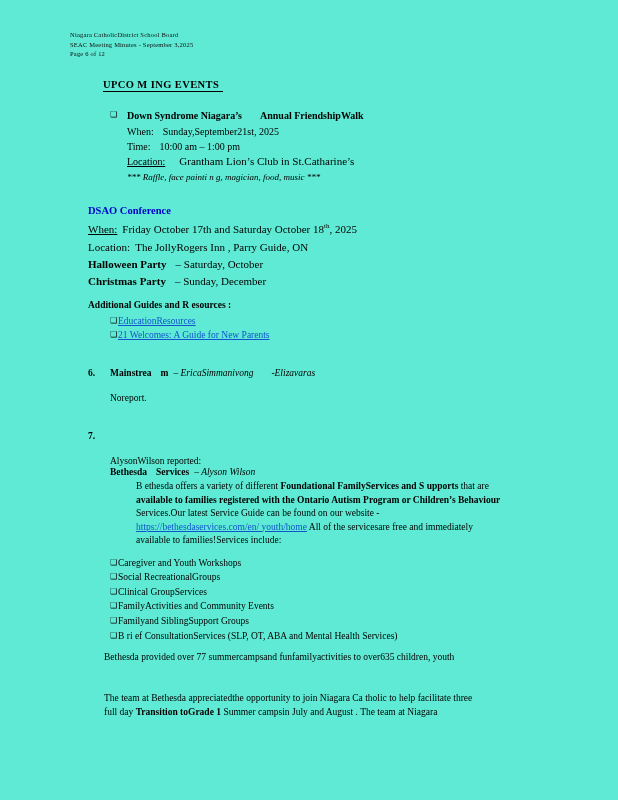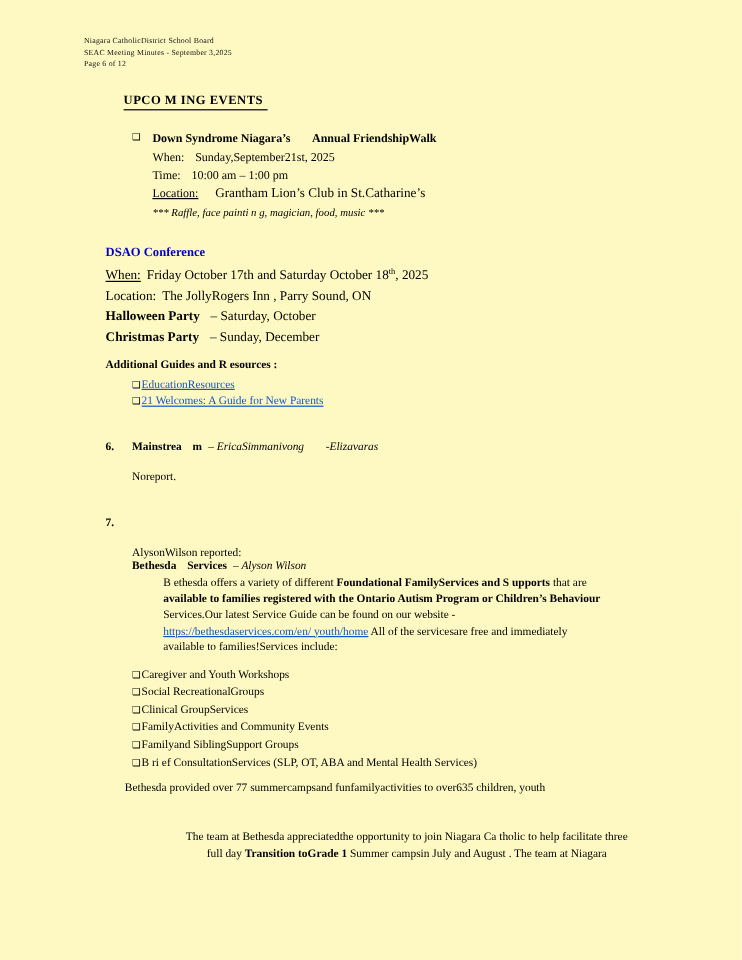--- a/index.html
+++ b/index.html
@@ -13,21 +13,21 @@
     font-family: "Liberation Serif", serif;
     color: #000000;
     position: relative;
     overflow: hidden;
   }
   .page {
     position: absolute;
     left: 0; top: 0;
     width: 618px;
     height: 800px;
-    background: #fef9c3;
+    background: #5eead4;
   }
 
   
   .doc-header {
     position: absolute;
     left: 70px;
     top: 30px;
     font-family: "Liberation Serif", serif;
     font-size: 6.5px;
     line-height: 9.5px;
@@ -133,21 +133,21 @@
 
   <div class="ev-line i" style="left:127px; top:172px; font-size:9px;">***  Raffle,   face  painti n g, magician,    food,  music  ***</div>
 
   <div class="dsao-head">DSAO  Conference</div>
 
   <div class="ev-line" style="left:88px; top:222px; font-size:11px;">
     <span class="u">When:</span><span class="sp2"></span><span>Friday  October   17th and Saturday   October   18</span><span class="sup">th</span><span>, 2025</span>
   </div>
 
   <div class="ev-line" style="left:88px; top:241px; font-size:11px;">
-    <span>Location:</span><span class="sp2"></span><span>The  JollyRogers   Inn , Parry  Sound,  ON</span>
+    <span>Location:</span><span class="sp2"></span><span>The  JollyRogers   Inn , Parry  Guide,  ON</span>
   </div>
 
   <div class="ev-line" style="left:88px; top:258px; font-size:11px;">
     <span class="b">Halloween      Party</span><span class="sp3"></span><span>– Saturday,   October</span>
   </div>
 
   <div class="ev-line" style="left:88px; top:275px; font-size:11px;">
     <span class="b">Christmas     Party</span><span class="sp3"></span><span>– Sunday,   December</span>
   </div>
 
@@ -204,20 +204,20 @@
     <span class="bullet-box">❏</span><span>Familyand    SiblingSupport    Groups</span>
   </div>
   <div class="ev-line" style="left:110px; top:631px; font-size:9.5px;">
     <span class="bullet-box">❏</span><span>B ri ef  ConsultationServices          (SLP,  OT,  ABA  and  Mental   Health   Services)</span>
   </div>
 
   <div class="para" style="left:104px; top:651px; width:470px;">
     <div>Bethesda   provided    over  77   summercampsand        funfamilyactivities          to over635    children,   youth</div>
   </div>
 
-  <div class="para" style="left:104px; top:692px; width:470px;text-align:center;">
+  <div class="para" style="left:104px; top:692px; width:470px;">
     <div>The   team   at Bethesda    appreciatedthe      opportunity     to  join  Niagara   Ca tholic  to help  facilitate   three</div>
     <div>
       <span>full  day </span><span class="b">Transition      toGrade   1</span><span> Summer   campsin   July   and  August  .  The  team  at Niagara</span>
     </div>
   </div>
 
 </div>
 
 </body></html>

